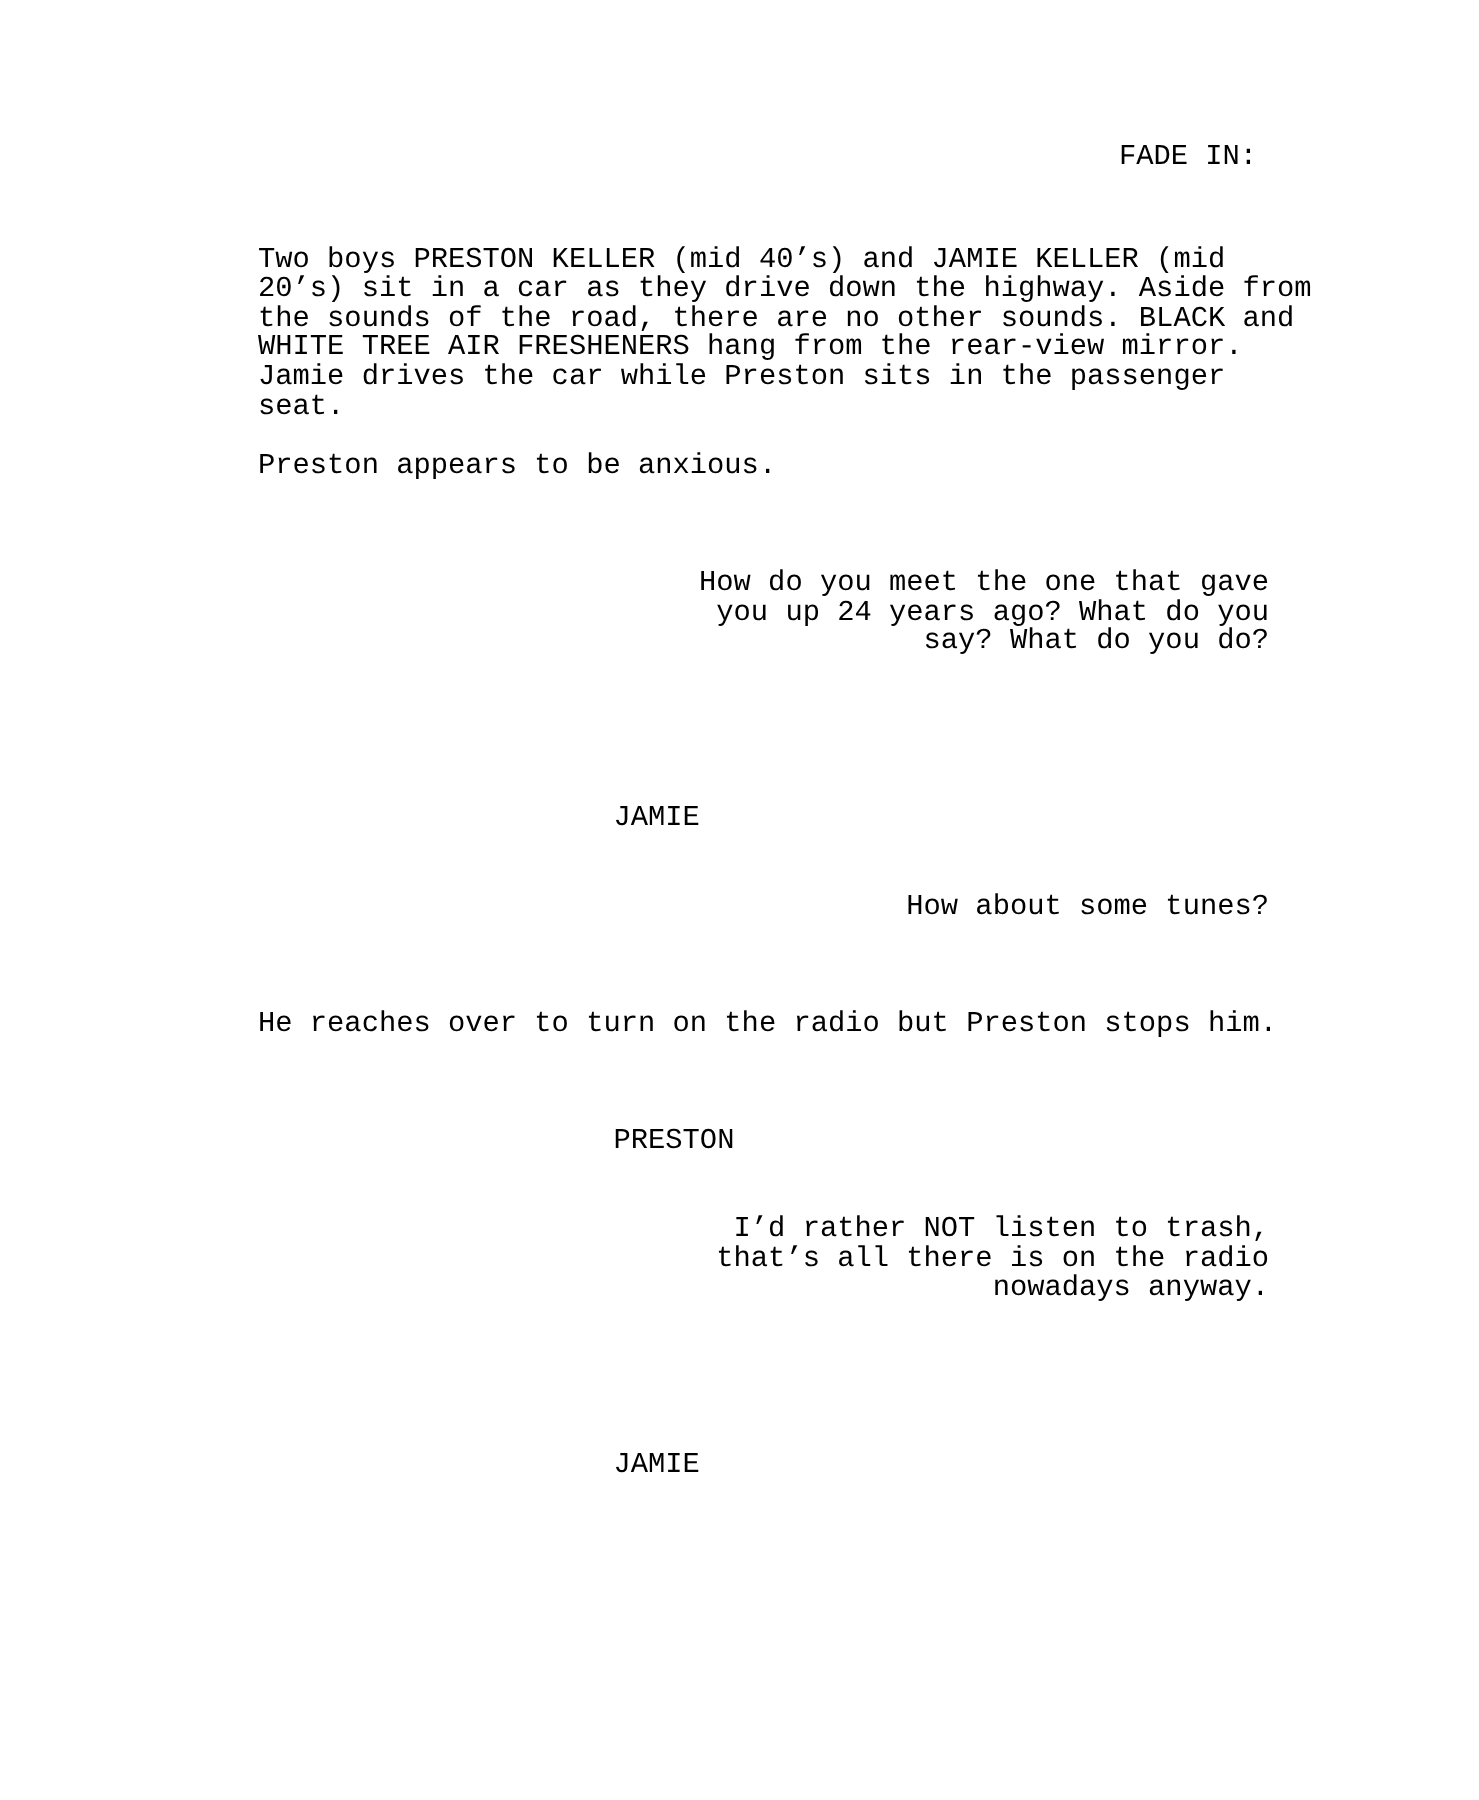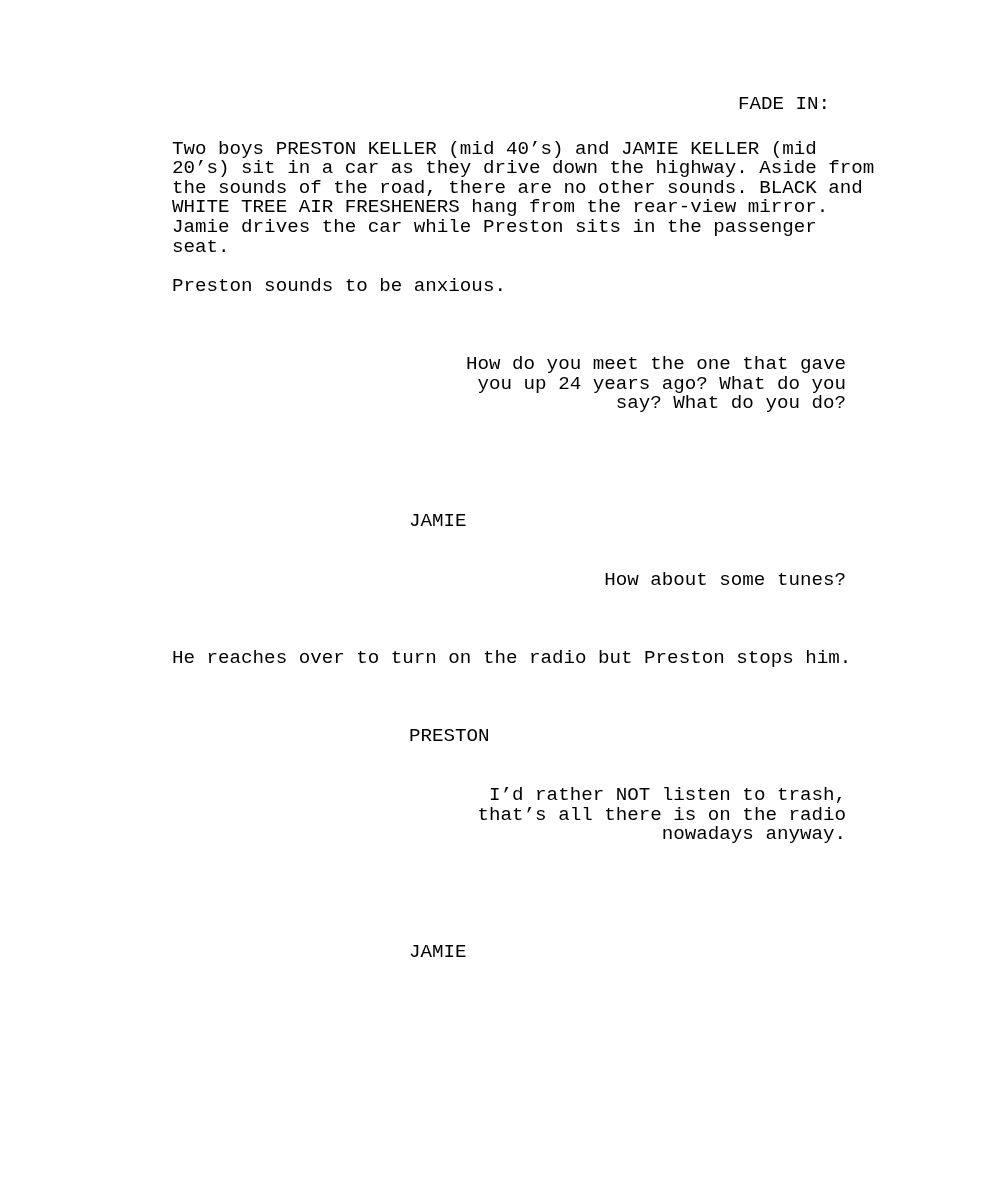--- a/index.html
+++ b/index.html
@@ -19,21 +19,22 @@
     line-height: 19.6px;
     color: #000000;
     overflow: hidden;
   }
   .block {
     margin: 0 0 19.6px 0;
     white-space: pre;
   }
   .transition {
     margin-left: 566px;
-    margin-bottom: 25px; 
+    margin-bottom: 49px; 
+    text-align: center;
   }
   .dialogue-block .character {
     margin-left: 237px;
     white-space: pre;
   }
   .dialogue-block .lines {
     margin-left: 117px;
     white-space: pre;
     text-align: right;
   }
@@ -46,21 +47,21 @@
   <div class="block transition">FADE IN:</div>
 
 
   <div class="block action">Two boys PRESTON KELLER (mid 40’s) and JAMIE KELLER (mid
 20’s) sit in a car as they drive down the highway. Aside from
 the sounds of the road, there are no other sounds. BLACK and
 WHITE TREE AIR FRESHENERS hang from the rear-view mirror.
 Jamie drives the car while Preston sits in the passenger
 seat.</div>
 
-  <div class="block action">Preston sounds to be anxious.</div>
+  <div class="block action">Preston appears to be anxious.</div>
 
   <div class="block dialogue-block">
     <div class="lines">How do you meet the one that gave
 you up 24 years ago? What do you
 say? What do you do?</div>
   </div>
 
   <div class="block dialogue-block">
     <div class="character">JAMIE</div>
     <div class="lines">How about some tunes?</div>

